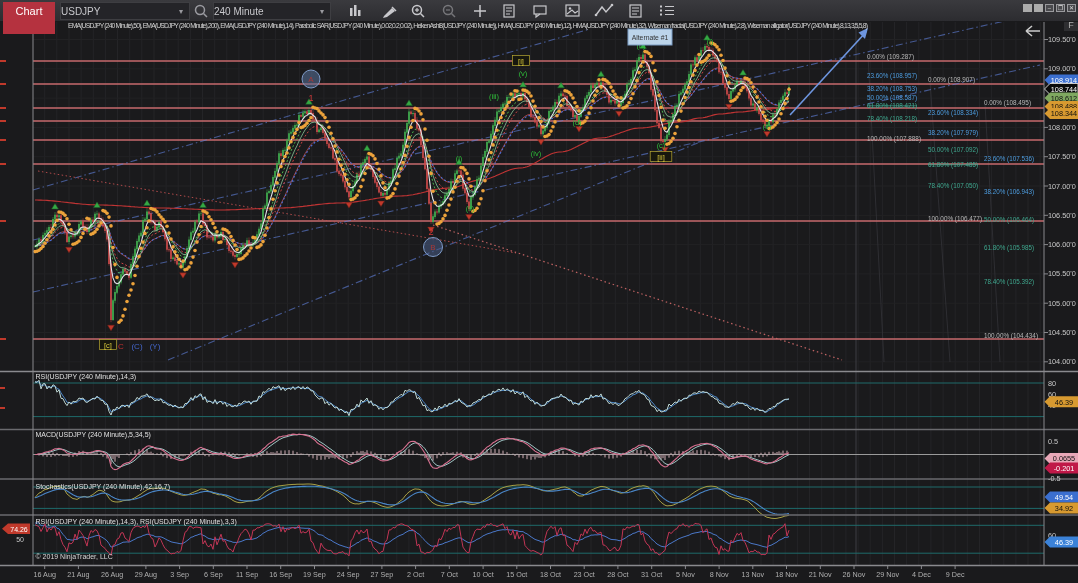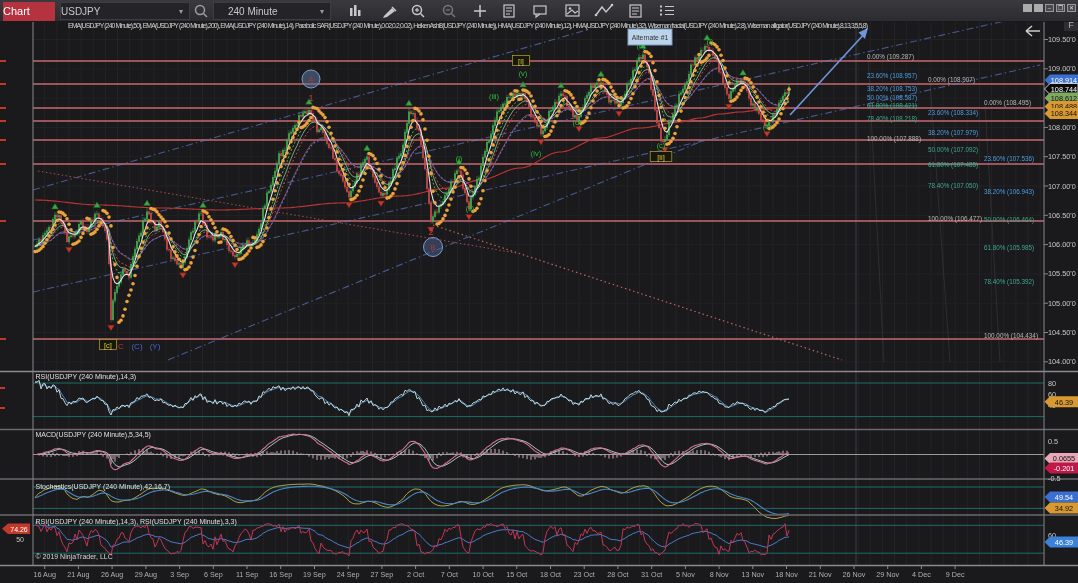--- a/index.html
+++ b/index.html
@@ -1,16 +1,16 @@
 <!DOCTYPE html>
 <html><head><meta charset="utf-8"><style>
 *{margin:0;padding:0;box-sizing:border-box}
 body{width:1078px;height:583px;background:#1a1a1c;font-family:"Liberation Sans",sans-serif;overflow:hidden;position:relative}
 #tb{position:absolute;left:0;top:0;width:1078px;height:22px;background:linear-gradient(#3a3a3e,#2c2c30);border-bottom:1px solid #1a1a1c}
-#tab{position:absolute;left:3px;top:2px;width:52px;height:19px;background:#b5323f;color:#fff;font-size:11px;text-align:left;line-height:19px}
+#tab{position:absolute;left:3px;top:2px;width:52px;height:32px;background:#b5323f;color:#fff;font-size:11px;text-align:center;line-height:19px}
 .dd{position:absolute;top:2px;height:18px;background:#242428;border:1px solid #3e3e42;color:#c8c8cc;font-size:10px;line-height:17px}
 .dd .ar{position:absolute;right:6px;top:0;font-size:8px;color:#9a9aa0}
 #winbtn{position:absolute;right:2px;top:4px;display:flex;gap:2px}
 .wb{width:9px;height:8px;background:#ababab;font-size:6px;line-height:7px;text-align:center;color:#ddd}
 .wb.br{background:#4a4a4e;border:1px solid #9a9a9e}
 svg text{font-family:"Liberation Sans",sans-serif}
 </style></head>
 <body>
 <svg id="chart" width="1078" height="583" style="position:absolute;left:0;top:0">
     <rect width="1078" height="583" fill="#1a1a1c"></rect>
@@ -631,21 +631,21 @@
     <line x1="955.1" y1="565.5" x2="955.1" y2="569.0" stroke="#88888c" stroke-width="1"></line>
   </svg>
 
 <div id="tb">
   <div id="tab">Chart</div>
   <div class="dd" style="left:60px;width:130px"><span style="">USDJPY</span><span class="ar">▾</span></div>
   <svg width="18" height="18" style="position:absolute;left:192px;top:2px" viewBox="0 0 18 18">
       <circle cx="8" cy="8" r="4.5" fill="none" stroke="#9a9aa0" stroke-width="1.5"></circle>
       <line x1="11.5" y1="11.5" x2="15" y2="15" stroke="#9a9aa0" stroke-width="1.5"></line>
     </svg>
-  <div class="dd" style="left:213px;width:118px"><span style="margin-left:14px">240 Minute</span><span class="ar">▾</span></div>
+  <div class="dd" style="left:213px;width:118px"><span style="">240 Minute</span><span class="ar">▾</span></div>
   <svg id="icons" width="340" height="22" style="position:absolute;left:344px;top:0" viewBox="0 0 340 22">
     <g stroke="#c8c8cc" fill="#c8c8cc">
       <rect x="6" y="8" width="2.5" height="8" stroke="none"></rect>
         <rect x="10" y="5" width="2.5" height="11" stroke="none"></rect>
         <rect x="14" y="10" width="2.5" height="6" stroke="none"></rect>
       <path d="M40 16 L48 8 L51 11 L43 17 L39 18 Z" fill="#c8c8cc" stroke="none"></path>
         <line x1="48" y1="7" x2="52" y2="11" stroke-width="1.5"></line>
       <circle cx="73" cy="10" r="4.5" fill="none" stroke-width="1.5"></circle>
         <line x1="76.5" y1="13.5" x2="80" y2="17" stroke-width="1.5"></line>
         <line x1="71" y1="10" x2="75" y2="10" stroke-width="1.2"></line>

